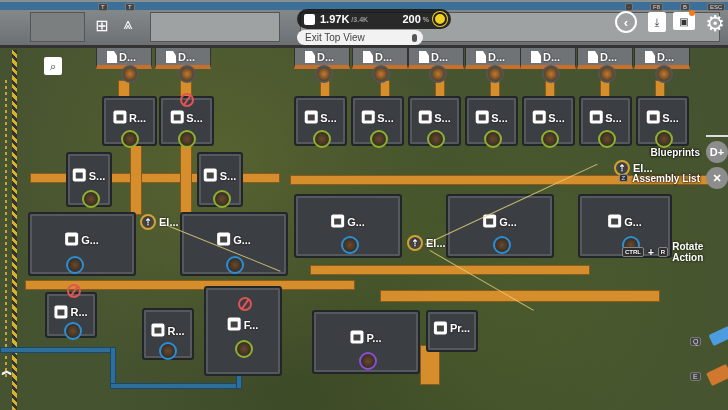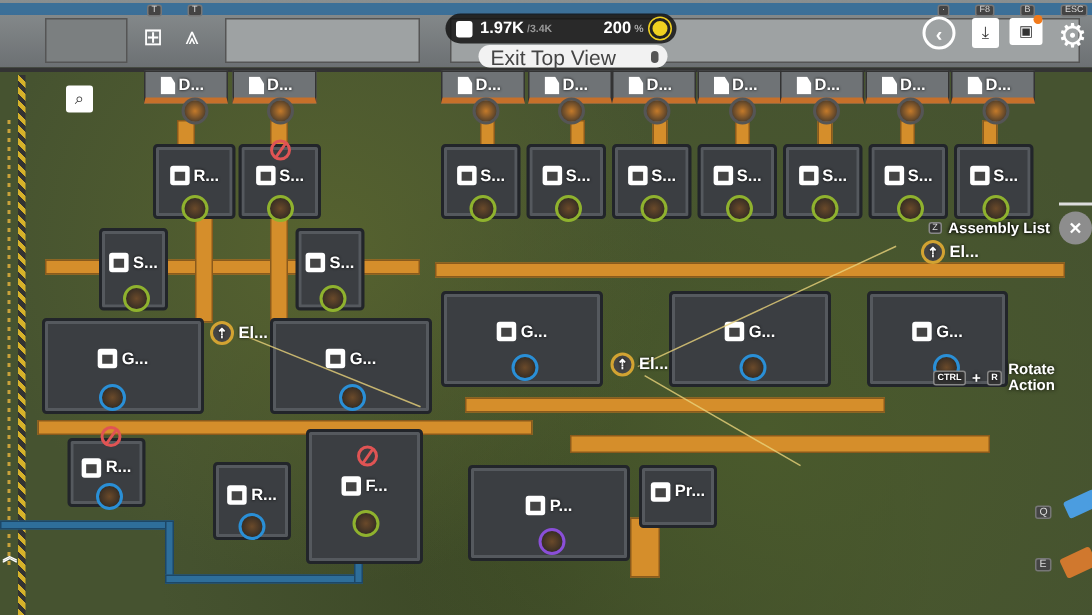--- a/index.html
+++ b/index.html
@@ -33,21 +33,21 @@
 .pylon{position:absolute;display:flex;align-items:center;gap:3px;font-size:11px;font-weight:bold;text-shadow:0 0 2px #000}
 .pylon .pico{width:16px;height:16px;border-radius:50%;border:2px solid #d2a332;background:#444;display:flex;align-items:center;justify-content:center;font-size:9px}
 .wire{position:absolute;height:1px;background:#e8d27a;transform-origin:0 0;opacity:.8}
 
 .resbar{position:absolute;left:297px;top:9px;width:154px;height:20px;background:rgba(20,20,20,.85);border-radius:10px;display:flex;align-items:center;padding:0 4px;font-size:11px;font-weight:bold}
 .resbar .ricon{width:11px;height:11px;background:#fff;border-radius:2px;margin:0 5px 0 3px}
 .resbar .max{font-size:7px;color:#999;margin-left:2px}
 .resbar .pct{margin-left:auto;margin-right:2px}
 .resbar .pctsym{font-size:7px;color:#aaa;margin-right:4px}
 .resbar .coin{width:14px;height:14px;border-radius:50%;background:#f0d020;border:2px solid #222;box-shadow:0 0 0 1px #f0d020}
-.exitpill{position:absolute;left:319px;top:30px;width:126px;height:15px;background:#f2f2f2;border-radius:8px;color:#444;font-size:14px;display:flex;align-items:center;padding-left:8px}
+.exitpill{position:absolute;left:297px;top:30px;width:126px;height:15px;background:#f2f2f2;border-radius:8px;color:#444;font-size:10px;display:flex;align-items:center;padding-left:8px}
 .exitpill .mouse{margin-left:auto;margin-right:6px;width:5px;height:8px;border-radius:3px;background:#555}
 .hudbtn{position:absolute;display:flex;align-items:center;justify-content:center;color:#fff}
 .keycap{position:absolute;font-size:6px;background:#444;color:#ddd;padding:0 2px;border-radius:2px;border:1px solid #777}
 .circbtn{width:22px;height:22px;border-radius:50%;border:2px solid #fff;font-size:13px;font-weight:bold}
 .sidemenu{position:absolute;right:0;top:135px;width:118px}
 .sm-item{position:relative;height:26px;display:flex;align-items:center;justify-content:flex-end}
 .sm-item .txt{font-size:10px;font-weight:bold;text-shadow:0 0 3px #000,0 0 2px #000;margin-right:6px}
 .sm-item .btn{width:22px;height:22px;border-radius:50%;background:#e8e8e8;display:flex;align-items:center;justify-content:center;color:#333;font-size:11px;font-weight:bold}
 .sm-item .btn.gray{background:#8d8d8d;color:#fff}
 .sm-sep{height:2px;width:22px;background:#ddd;margin-left:auto;margin-bottom:2px}
@@ -365,20 +365,24 @@
   </div>
 <div style="position:absolute;left:689px;top:10px;width:6px;height:6px;border-radius:50%;background:#f27a1a"></div>
 <div class="keycap" style="left:707px;top:3px">ESC</div>
 <div class="hudbtn" style="left:703px;top:12px;width:24px;height:24px;font-size:22px">
     <span>⚙</span>
   </div>
 
 <div class="sidemenu">
   <div class="sm-sep"></div>
   <div class="sm-item">
+      <span class="txt">Blueprints</span>
+      <span class="btn gray">D+</span>
+    </div>
+  <div class="sm-item">
       <span class="kb">Z</span>
       <span class="txt">Assembly List</span>
       <span class="btn gray">✕</span>
     </div>
 </div>
 <div class="rotate">
   <span class="k">CTRL</span>
   <span>+</span>
   <span class="k">R</span>
   <span>Rotate Action</span>

